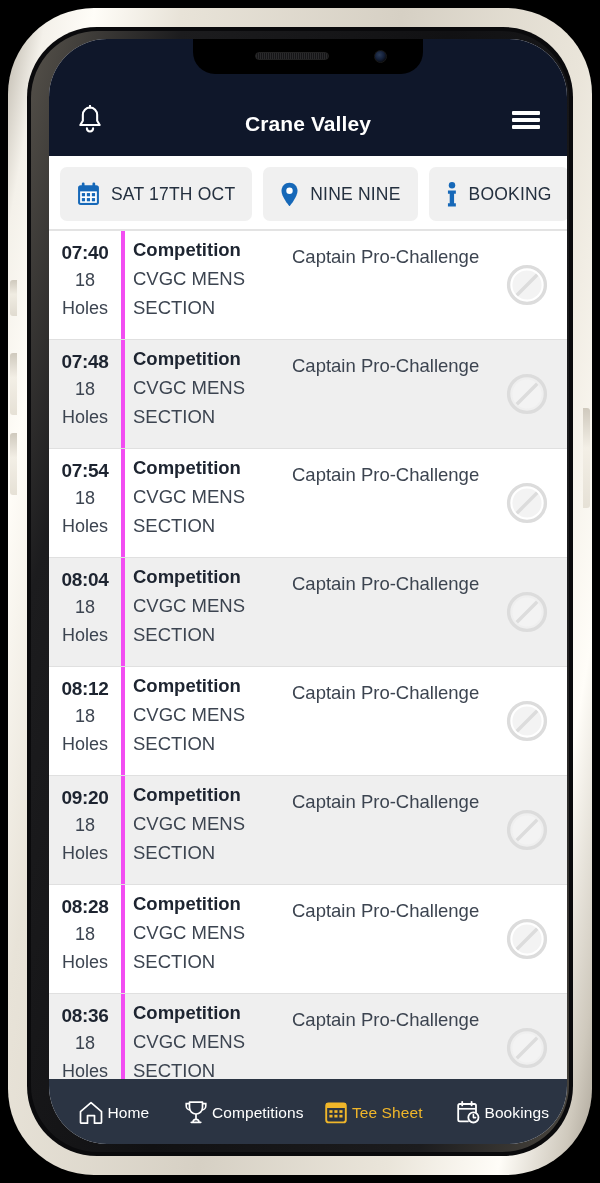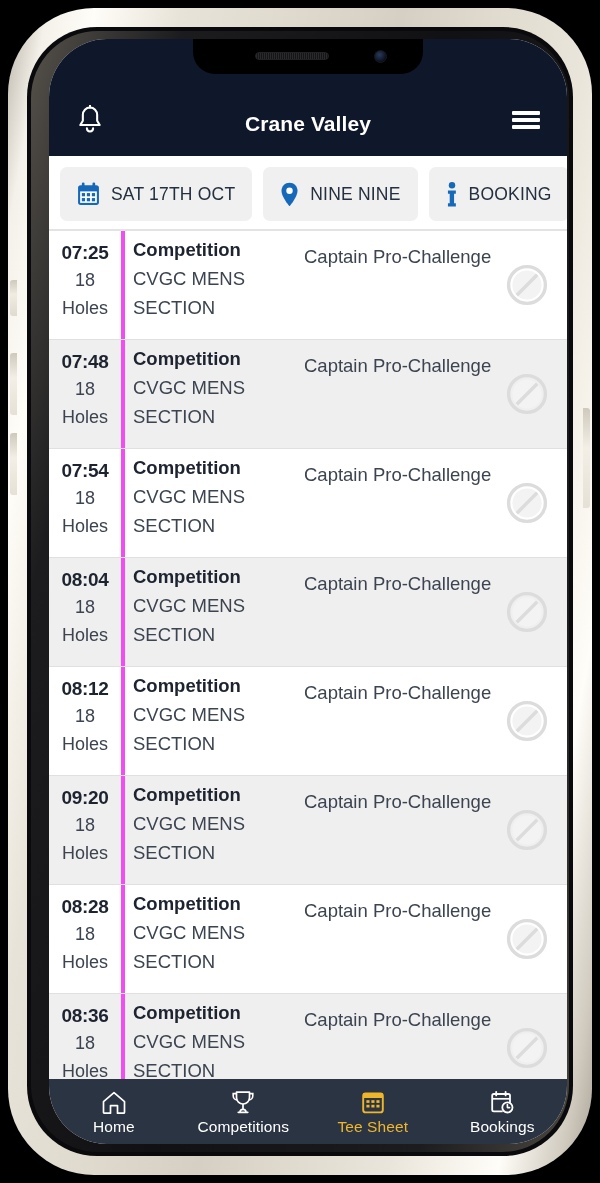--- a/index.html
+++ b/index.html
@@ -285,21 +285,20 @@
   }
 
   .tee-event-cell {
     flex: 1;
     padding: 11px 0 0 4px;
   }
   .tee-event {
     color: #3c4450;
     font-size: 18.5px;
     line-height: 30px;
-    margin-left: 12px;
   }
 
   .tee-status-cell {
     width: 74px;
     flex: 0 0 auto;
     display: flex;
     align-items: center;
     justify-content: center;
     padding-right: 6px;
   }
@@ -311,21 +310,21 @@
     bottom: 0;
     width: 518px;
     height: 65px;
     background: #2b3443;
     display: flex;
     z-index: 30;
   }
   .nav-item {
     flex: 1;
     display: flex;
-    flex-direction: column;
+    flex-direction: row;
     align-items: center;
     justify-content: center;
     gap: 3px;
     padding-top: 2px;
   }
   .nav-label {
     font-size: 15.5px;
     color: #ffffff;
     letter-spacing: 0.1px;
   }
@@ -412,21 +411,21 @@
         </span>
         <span class="chip-label">BOOKING</span>
       </div>
     </div>
 
     <div id="tee-list">
       <div id="list-top-rule"></div>
       <div id="rows-container">
           <div class="tee-row">
             <div class="tee-time-cell">
-              <div class="tee-time">07:25</div>
+              <div class="tee-time">07:40</div>
               <div class="tee-holes-num">18</div>
               <div class="tee-holes-word">Holes</div>
             </div>
             <div class="tee-type-cell">
               <div class="tee-type">Competition</div>
               <div class="tee-section">CVGC MENS SECTION</div>
             </div>
             <div class="tee-event-cell">
               <div class="tee-event">Captain Pro-Challenge</div>
             </div>

